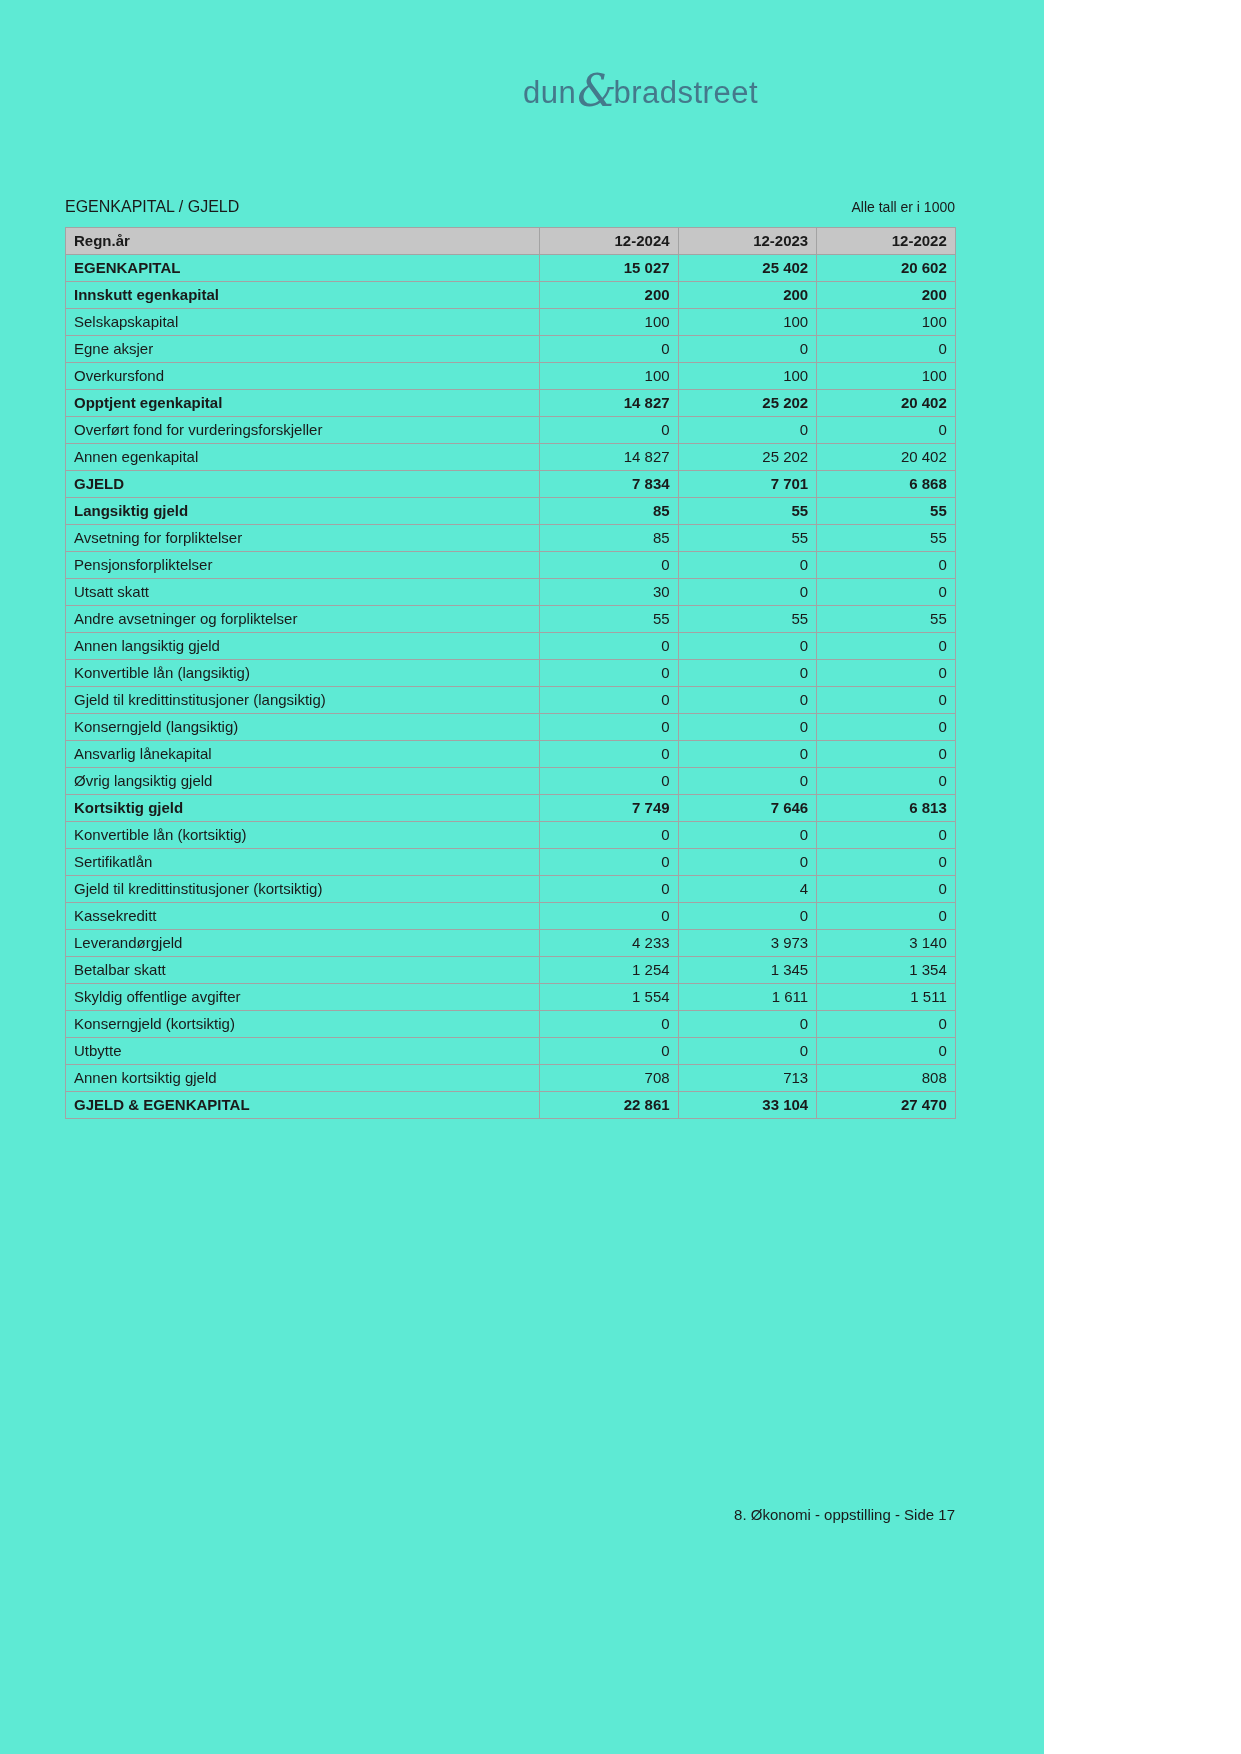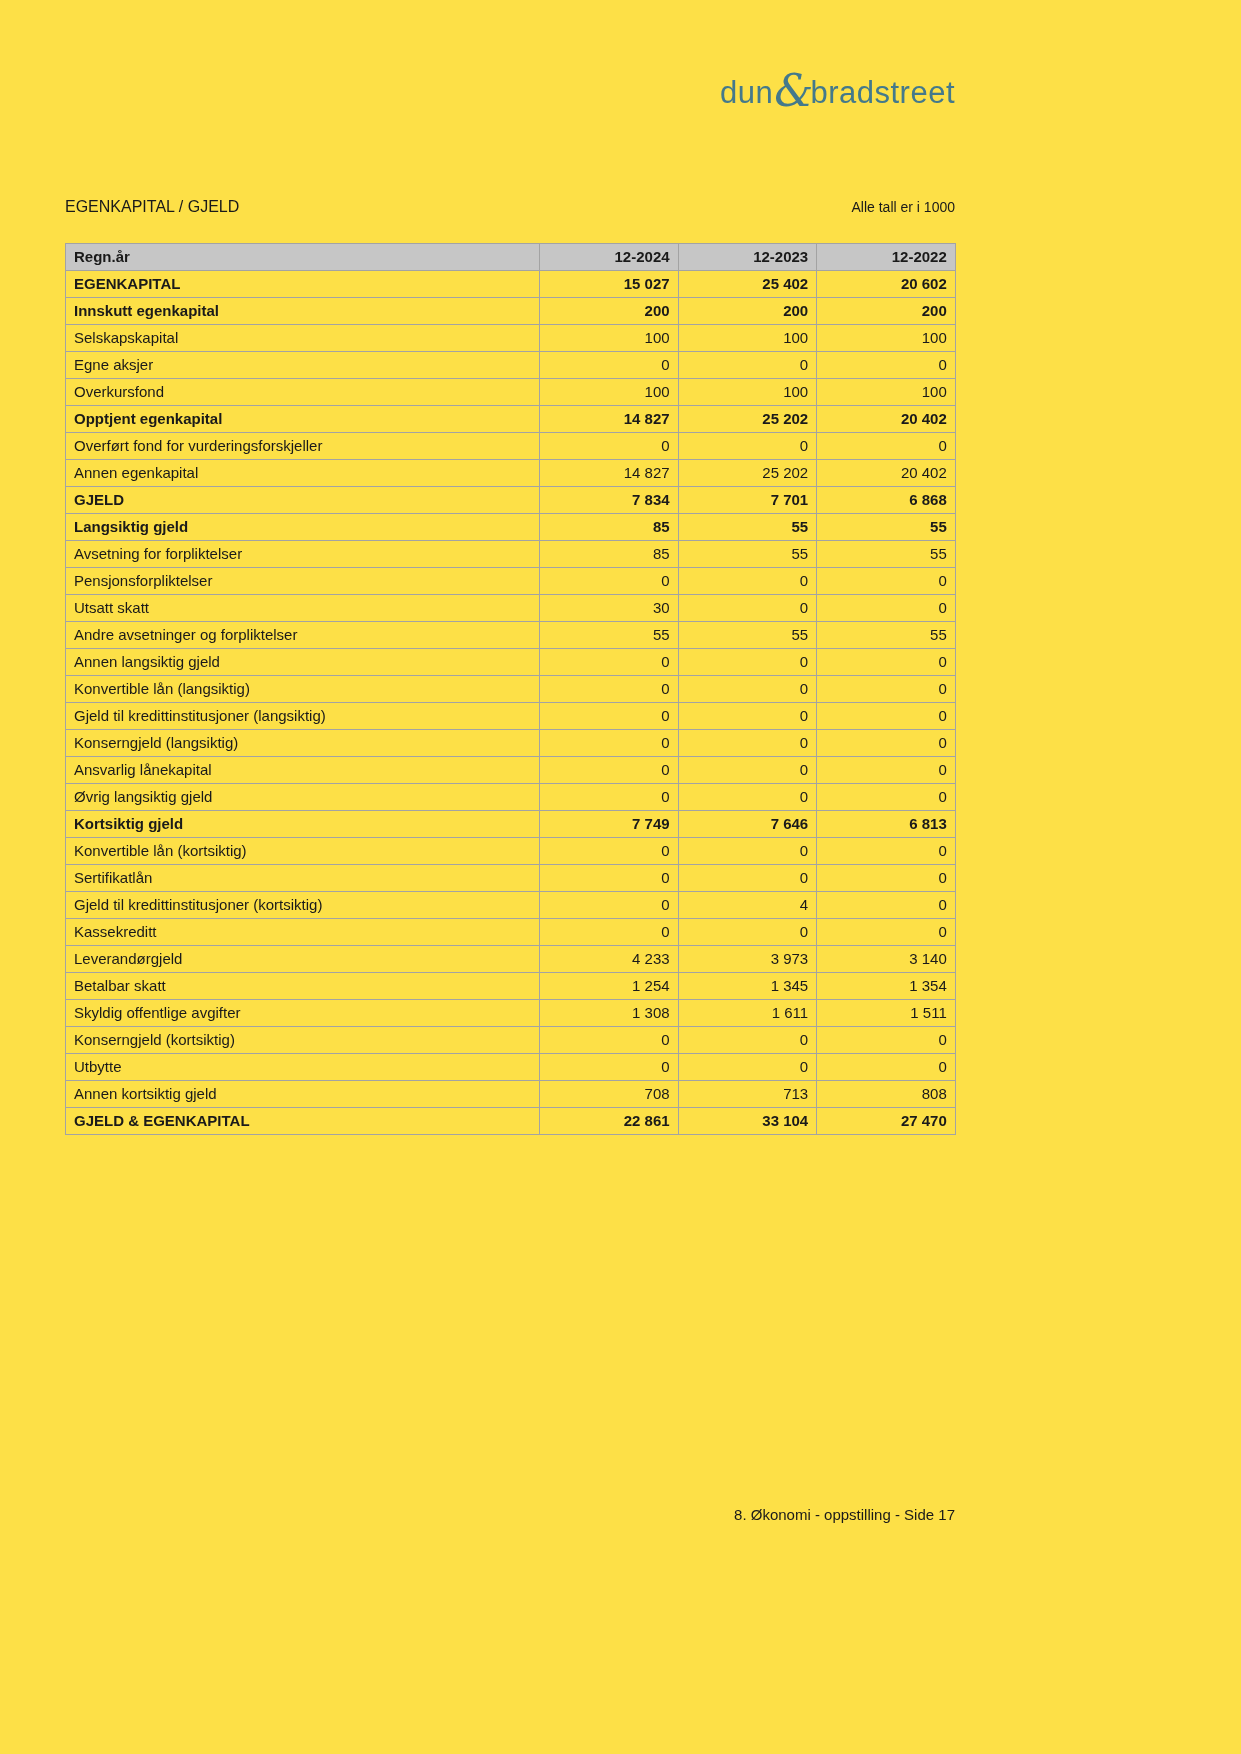--- a/index.html
+++ b/index.html
@@ -4,23 +4,23 @@
 <style>
   html, body {
     margin: 0;
     padding: 0;
     background: #ffffff;
     font-family: "Liberation Sans", sans-serif;
     color: #1a1a1a;
   }
   .page {
     position: relative;
-    width: 1241px;
+    width: 1044px;
     height: 1754px;
-    background: #fde047;
+    background: #5eead4;
     overflow: hidden;
   }
   
   .logo {
     position: absolute;
     top: 66px;
     right: 286px;
     display: flex;
     align-items: baseline;
     color: #44798b;
@@ -52,21 +52,21 @@
   .section-title {
     font-size: 16px;
     font-weight: normal;
   }
   .units-note {
     font-size: 14px;
   }
   
   table.balance {
     position: absolute;
-    top: 243px;
+    top: 227px;
     left: 65px;
     width: 890px;
     border-collapse: collapse;
     table-layout: fixed;
     font-size: 15px;
     padding-left: 8px;
   }
   table.balance th, table.balance td {
     border: 1px solid #a3a3a3;
     padding: 3px 8px;
@@ -284,21 +284,21 @@
           <td class="num">3 140</td>
         </tr>
         <tr>
           <td>Betalbar skatt</td>
           <td class="num">1 254</td>
           <td class="num">1 345</td>
           <td class="num">1 354</td>
         </tr>
         <tr>
           <td>Skyldig offentlige avgifter</td>
-          <td class="num">1 308</td>
+          <td class="num">1 554</td>
           <td class="num">1 611</td>
           <td class="num">1 511</td>
         </tr>
         <tr>
           <td>Konserngjeld (kortsiktig)</td>
           <td class="num">0</td>
           <td class="num">0</td>
           <td class="num">0</td>
         </tr>
         <tr>

